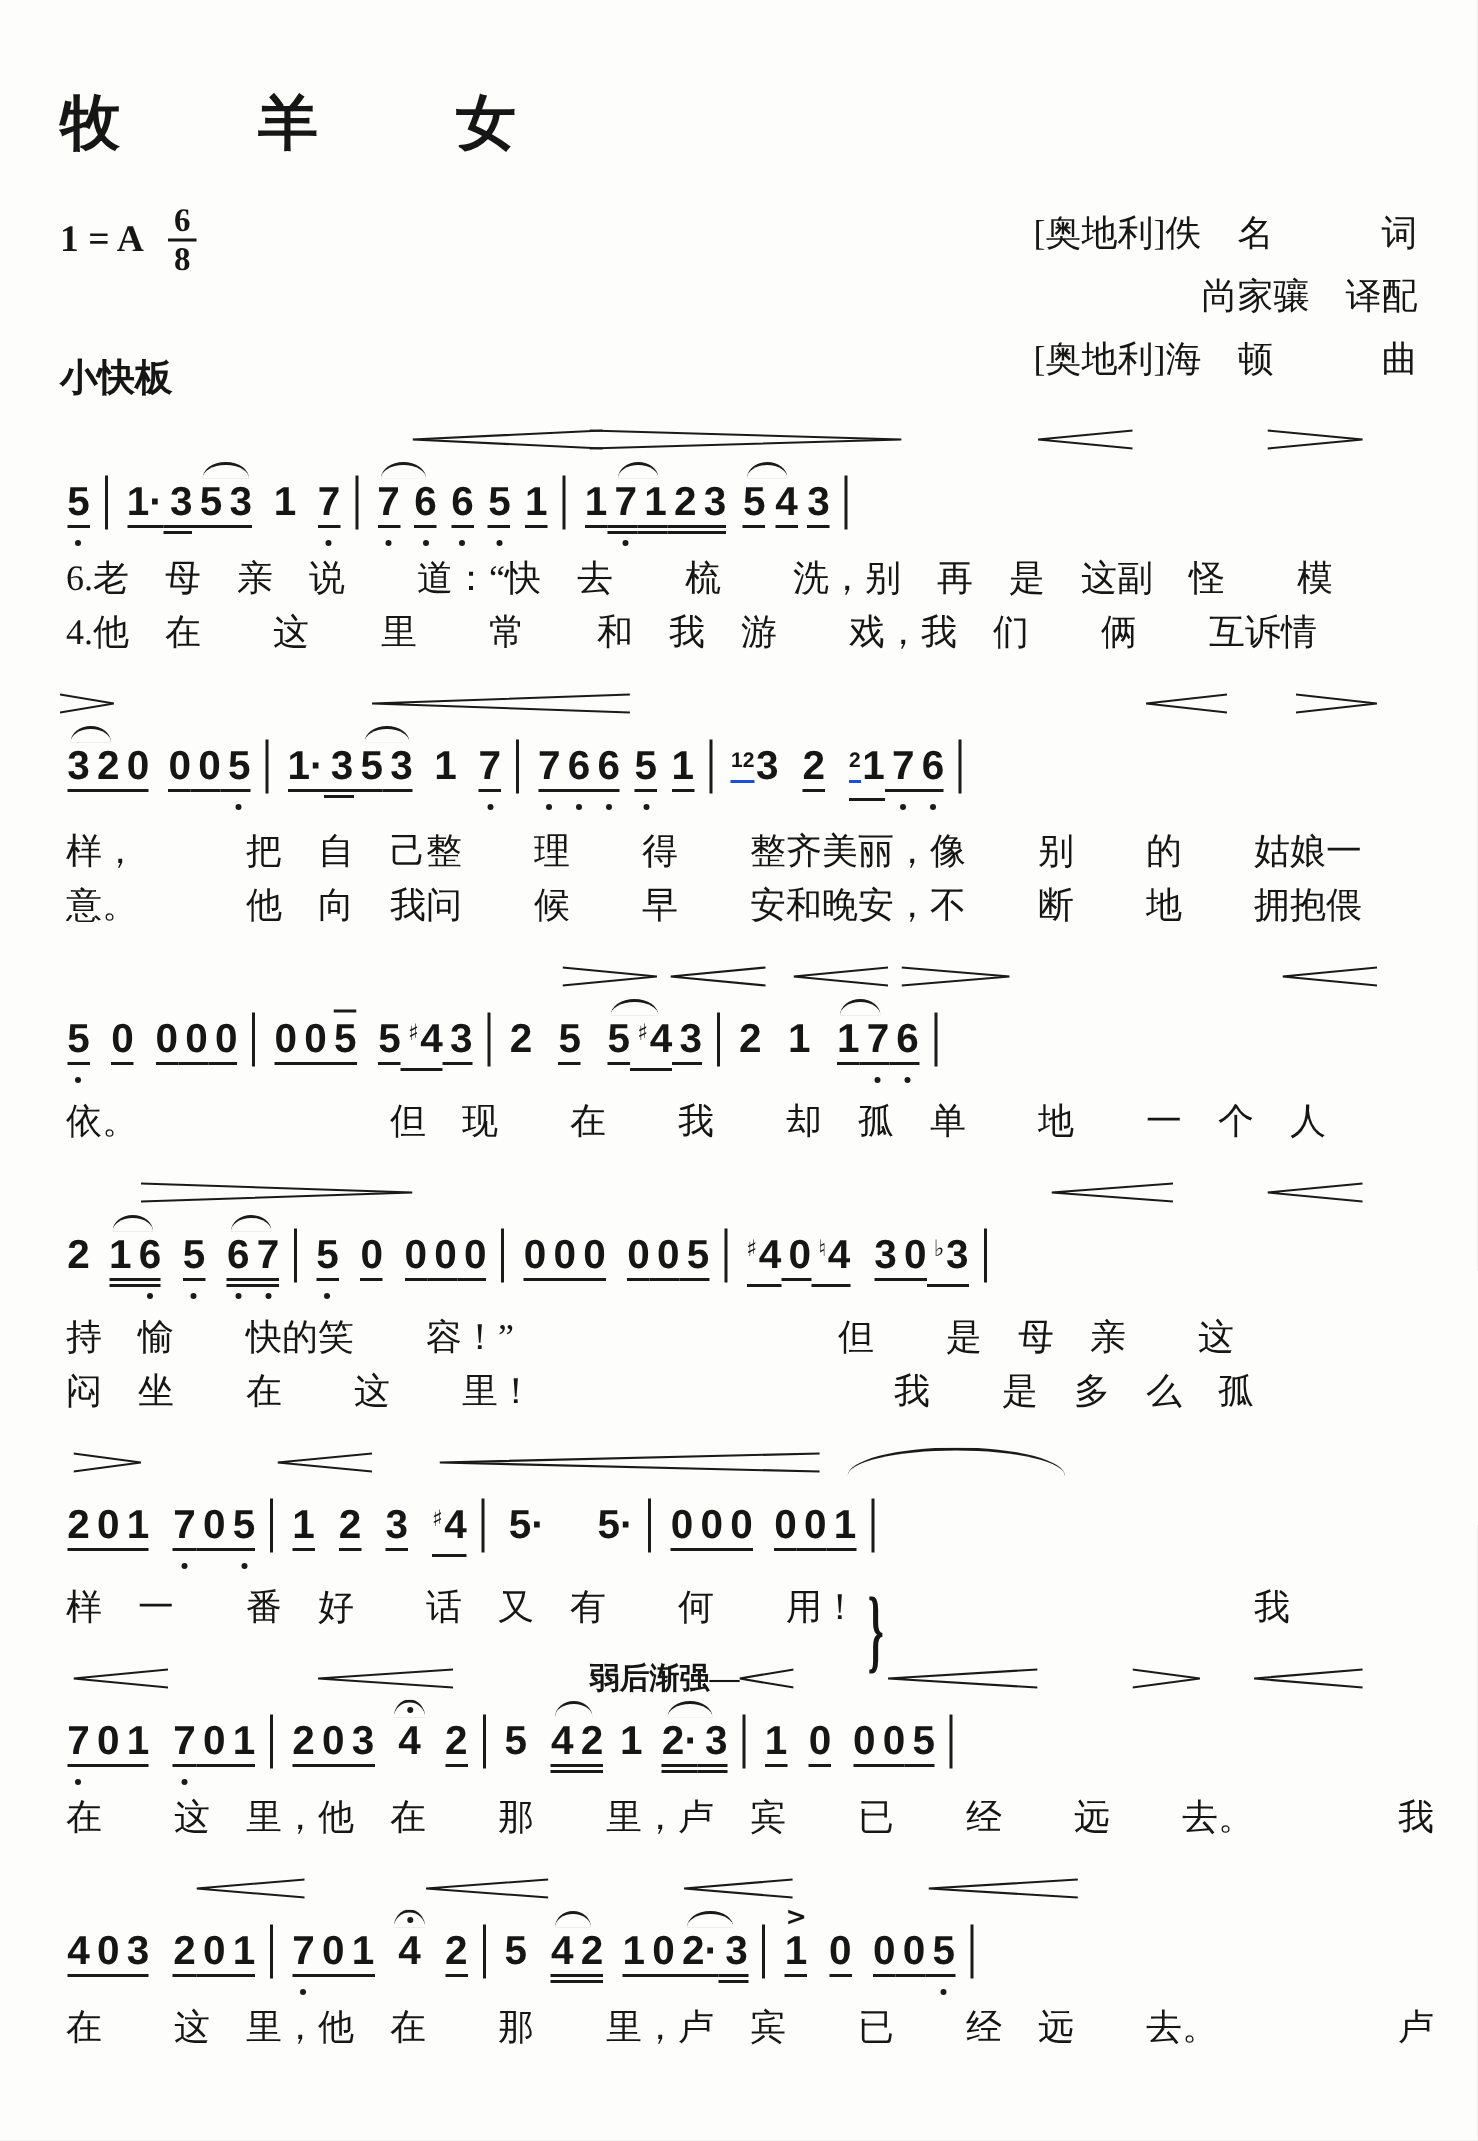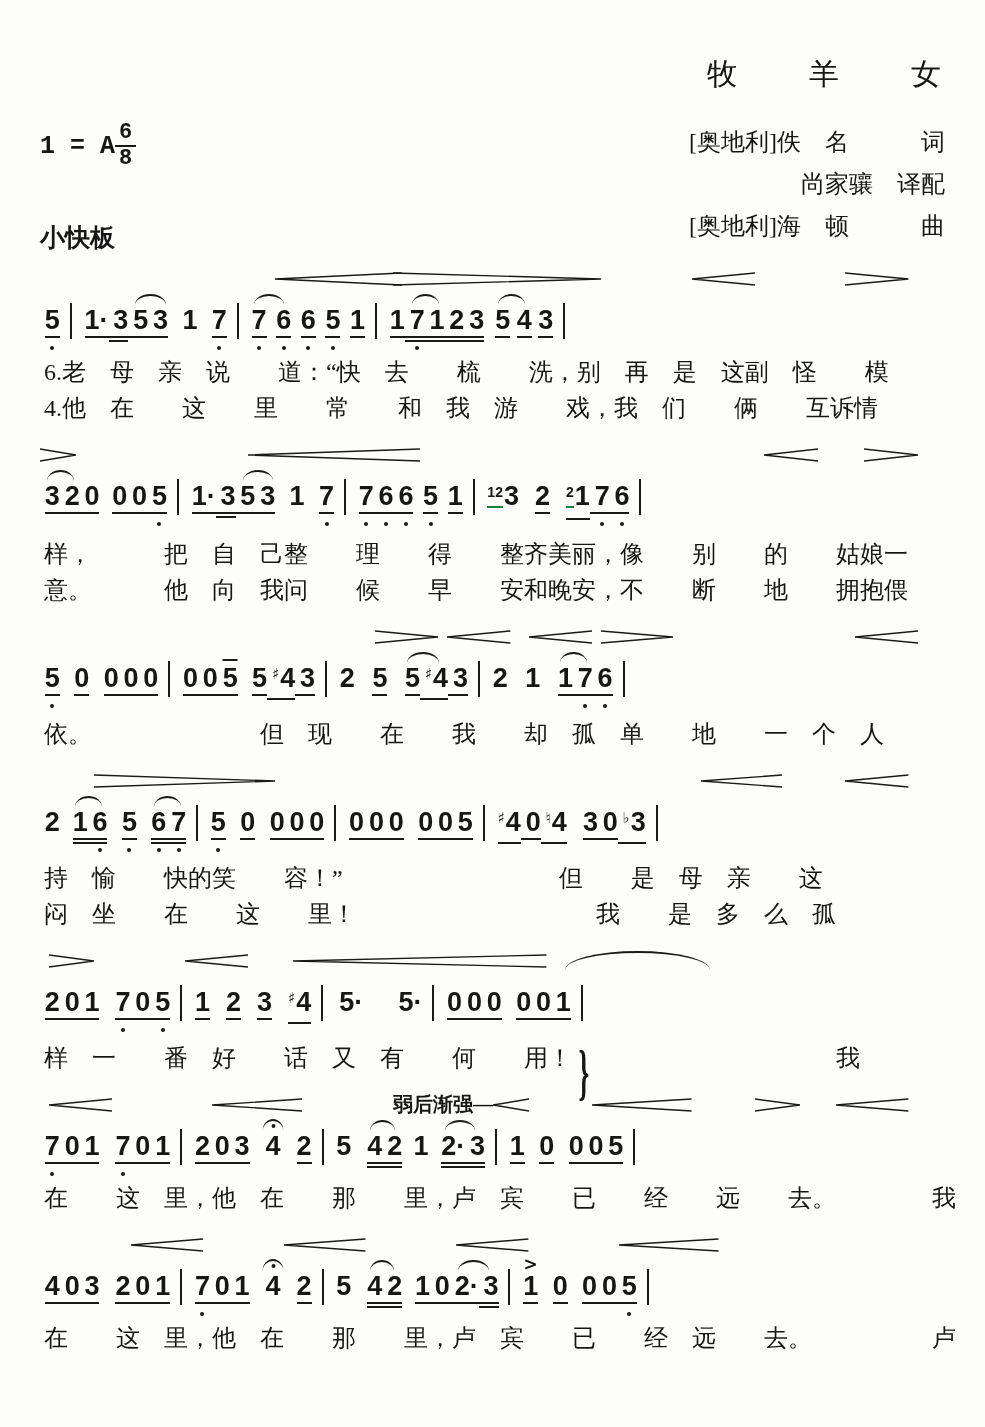--- a/index.html
+++ b/index.html
@@ -1,22 +1,22 @@
 <!DOCTYPE html>
 <html><head>
 <meta charset="utf-8">
 <style>
   html,body{margin:0;padding:0;background:#e8e8e6;}
   .page{width:985px;min-height:1427px;margin:0 auto;background:#fdfdfb;color:#161616;
         font-family:"Liberation Serif",serif;box-sizing:border-box;padding:26px 40px 20px 40px;position:relative;}
   
-  .title{text-align:right;font-size:30px;font-weight:normal;letter-spacing:4px;margin-top:28px;}
+  .title{text-align:left;font-size:40px;font-weight:bold;letter-spacing:4px;margin-top:28px;}
   .meta{display:flex;justify-content:space-between;align-items:flex-start;margin-top:26px;}
-  .keysig{display:flex;align-items:center;font-weight:bold;font-size:25px;
-          font-family:Liberation Mono, monospace;}
+  .keysig{display:flex;align-items:center;gap:16px;font-weight:bold;font-size:25px;
+          font-family:Liberation Serif, serif;justify-content:center;}
   .frac{display:inline-flex;flex-direction:column;align-items:center;line-height:1;font-size:22px;}
   .frac b{padding:1px 4px;}
   .frac b:first-child{border-bottom:2px solid #161616;}
   .credits{text-align:right;font-size:24px;line-height:42px;}
   .tempo{font-size:25px;font-weight:bold;margin-top:6px;}
   
   #score{margin-top:10px;}
   .mline{position:relative;margin-bottom:14px;}
   .marksrow{position:relative;height:27px;}
   .hp{position:absolute;top:8px;height:14px;}
@@ -32,21 +32,21 @@
       border-top:2.2px solid #1a1a1a;border-radius:50% 50% 0 0/100% 100% 0 0;}
   .fm i{position:absolute;left:50%;top:3px;width:4px;height:4px;border-radius:50%;
         background:#1a1a1a;transform:translateX(-50%);}
   .acm{position:absolute;bottom:1px;left:50%;transform:translateX(-50%);
        font:bold 17px "DejaVu Sans",sans-serif;line-height:13px;}
   .tnm{position:absolute;bottom:3px;left:50%;transform:translateX(-50%);width:15px;
        border-top:2.6px solid #1a1a1a;}
   .nt{display:inline-flex;align-items:baseline;font-family:"Liberation Sans",sans-serif;
       font-weight:bold;font-size:27px;line-height:28px;}
   .ac{font-size:15px;transform:translateY(-8px);font-family:"DejaVu Sans",sans-serif;margin-right:1px;}
-  .gr{font-size:14px;transform:translateY(-8px);border-bottom:2px solid #15803d;margin-right:1px;}
+  .gr{font-size:14px;transform:translateY(-8px);border-bottom:2px solid #1d4ed8;margin-right:1px;}
   .uls{height:9px;width:100%;display:flex;flex-direction:column;gap:2px;padding-top:2px;box-sizing:border-box;}
   .ul{height:2px;background:#1a1a1a;width:100%;}
   .join .uls .ul{width:calc(100% + .3em);margin-left:-.3em;}
   .db{height:11px;display:flex;justify-content:center;width:100%;}
   .db b{width:4px;height:4px;border-radius:50%;background:#1a1a1a;margin-top:3px;}
   .barln{width:2px;height:36px;background:#1a1a1a;margin:12px .5em 0 .62em;flex:none;}
   .lyr{font-size:24px;line-height:36px;white-space:pre;padding-left:4px;}
   .brace{position:absolute;font:bold 27px "Liberation Serif",serif;
          transform:scaleY(2.3);transform-origin:top;}
 </style>

